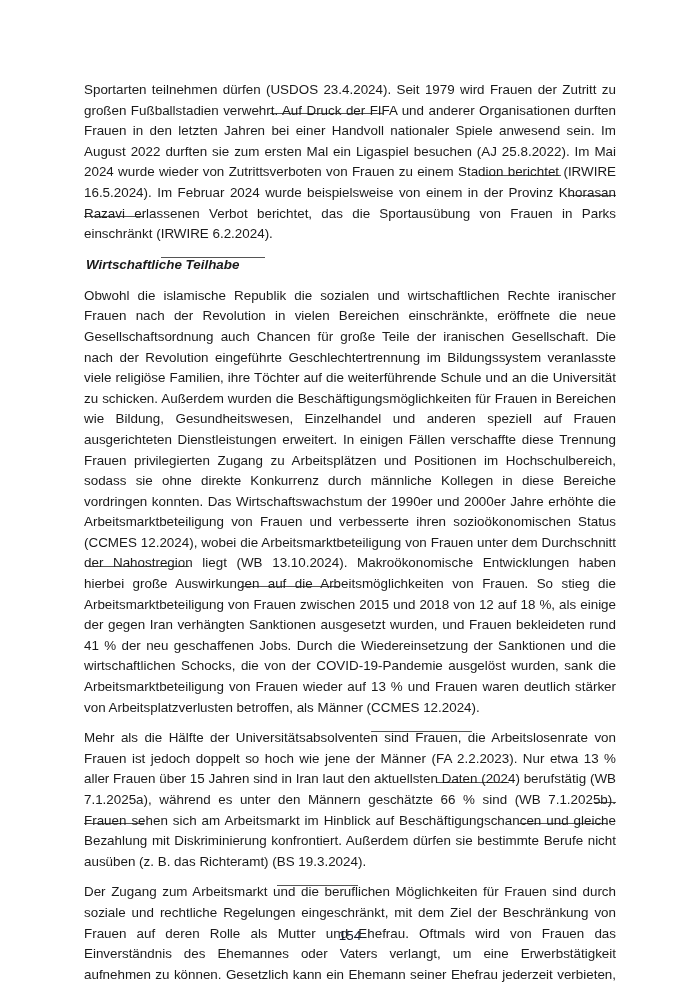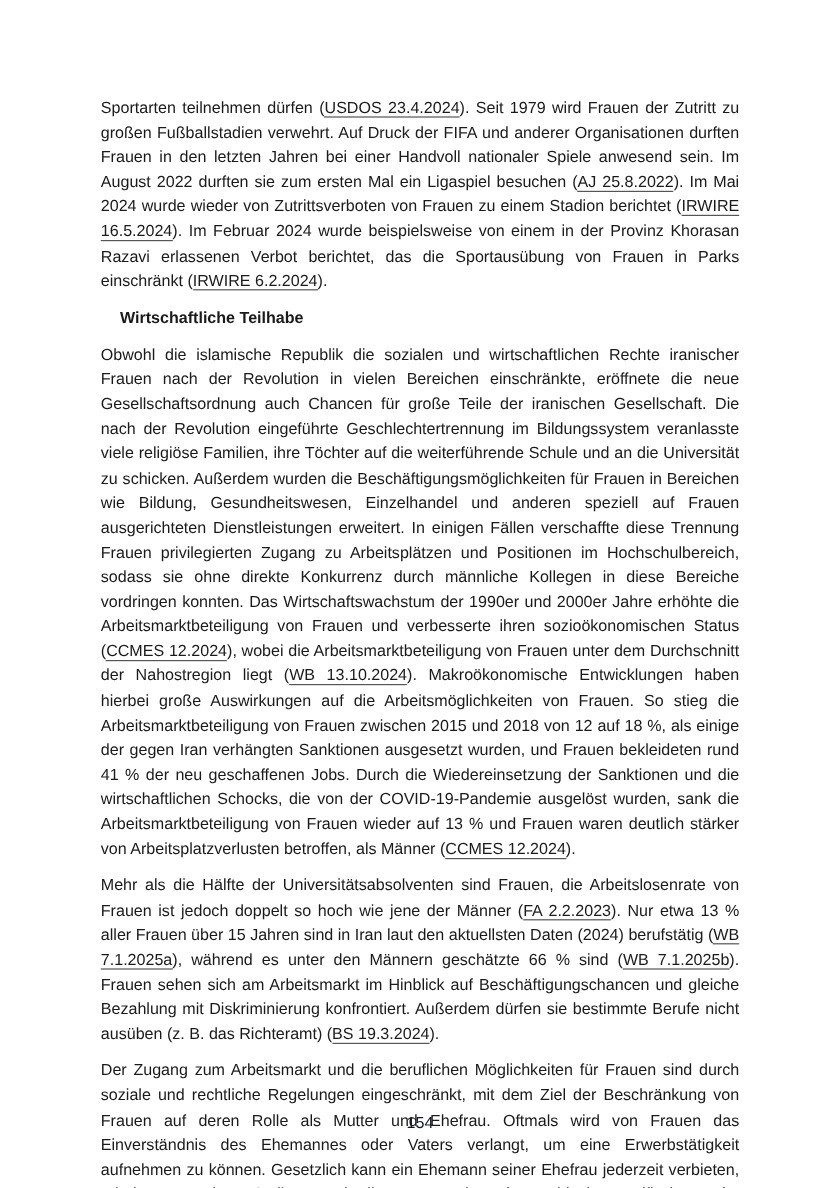--- a/index.html
+++ b/index.html
@@ -4,25 +4,25 @@
 <style>
   html, body { margin: 0; padding: 0; background: #ffffff; }
   body { width: 700px; height: 990px; position: relative; overflow: hidden; }
   .page {
     position: absolute; left: 84px; top: 80px; width: 532px;
     font-family: "Liberation Sans", sans-serif;
     font-size: 13.4px; line-height: 20.6px; color: #1a1a1a;
   }
   p { margin: 0 0 10px 0; text-align: justify; hyphens: manual; }
   h3 {
-    font-size: 13.4px; font-weight: bold; margin: 6px 0 11px 16px; line-height: 20px;
+    font-size: 13.4px; font-weight: bold; margin: 6px 0 11px 2px; line-height: 20px; font-style: italic;
   }
   a.ref {
     color: #1a1a1a; text-decoration: none;
-    border-bottom: 1px solid #555; padding-bottom: 0px; margin-top: 41px;
+    border-bottom: 1px solid #555; padding-bottom: 16px; margin-top: 41px;
   }
   .page-number {
     position: absolute; left: 0; width: 700px; top: 928px; text-align: center;
     font-family: "Liberation Sans", sans-serif; font-size: 13.4px; color: #0f172a;
   }
 </style>
 </head>
 <body>
 
 <div class="page">

